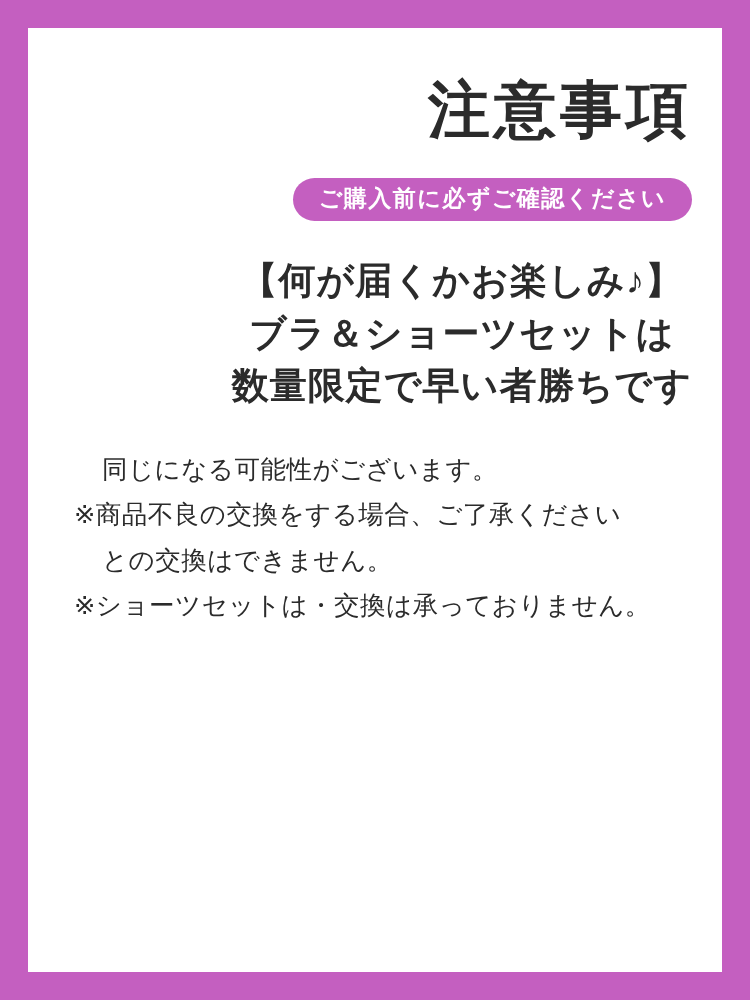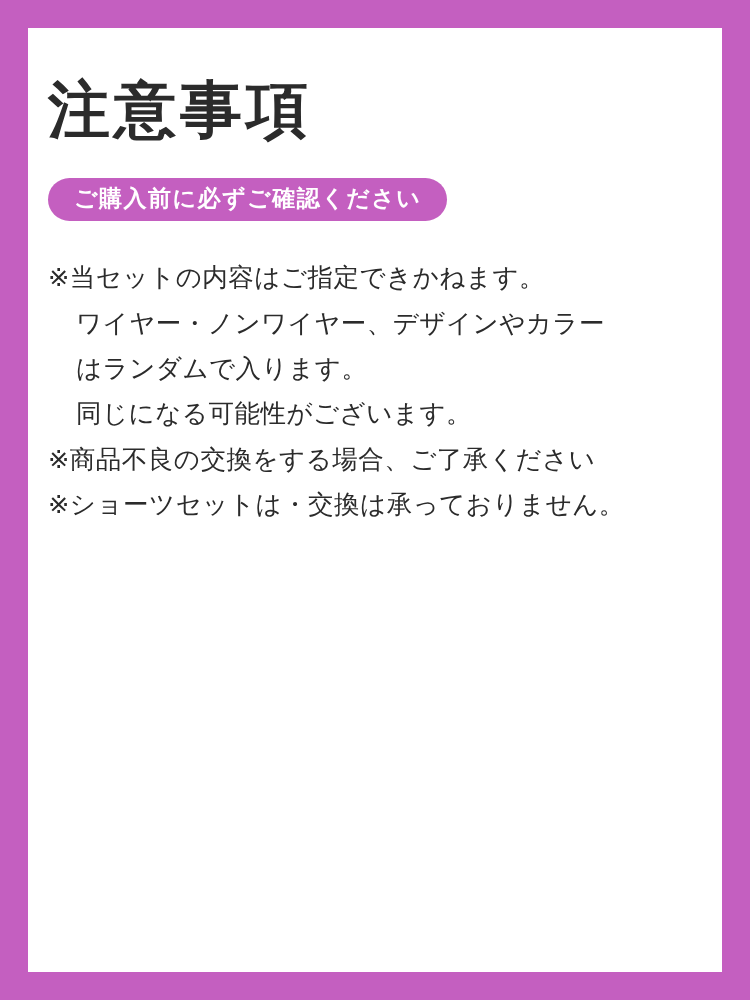--- a/index.html
+++ b/index.html
@@ -19,24 +19,24 @@
     top: 28px;
     width: 694px;
     height: 944px;
     background: #ffffff;
     box-sizing: border-box;
   }
   .content {
     width: 100%;
     height: 100%;
     box-sizing: border-box;
-    padding: 38px 30px 20px 20px;
+    padding: 38px 30px 20px 46px;
     display: flex;
     flex-direction: column;
-    align-items: flex-start;
+    align-items: flex-end;
   }
   .title {
     font-size: 62px;
     font-weight: bold;
     color: #2b2b2b;
     letter-spacing: 4px;
     line-height: 1.1;
     margin: 10px 0 0 0;
     text-align: center;
   }
@@ -85,35 +85,36 @@
 </head>
 <body>
 
 <div class="frame">
   <div class="content">
 
     <h1 class="title">注意事項</h1>
 
     <div class="subtitle-pill">ご購入前に必ずご確認ください</div>
 
+    <div class="headline">
+      <div>【何が届くかお楽しみ♪】</div>
+      <div>ブラ＆ショーツセットは</div>
+      <div>数量限定で早い者勝ちです</div>
+    </div>
 
     <div class="notes">
 
-      <div class="note">
-        <div class="note-line">※当セットの内容はご指定できかねます。</div>
-        <div class="note-line indent">ワイヤー・ノンワイヤー、デザインやカラー</div>
-        <div class="note-line indent">はランダムで入ります。</div>
-      </div>
 
       <div class="note">
         <div class="note-line indent">同じになる可能性がございます。</div>
       </div>
 
       <div class="note">
         <div class="note-line">※商品不良の交換をする場合、ご了承ください</div>
+        <div class="note-line indent">との交換はできません。</div>
       </div>
 
       <div class="note">
         <div class="note-line">※ショーツセットは・交換は承っておりません。</div>
       </div>
 
     </div>
   </div>
 </div>
 

